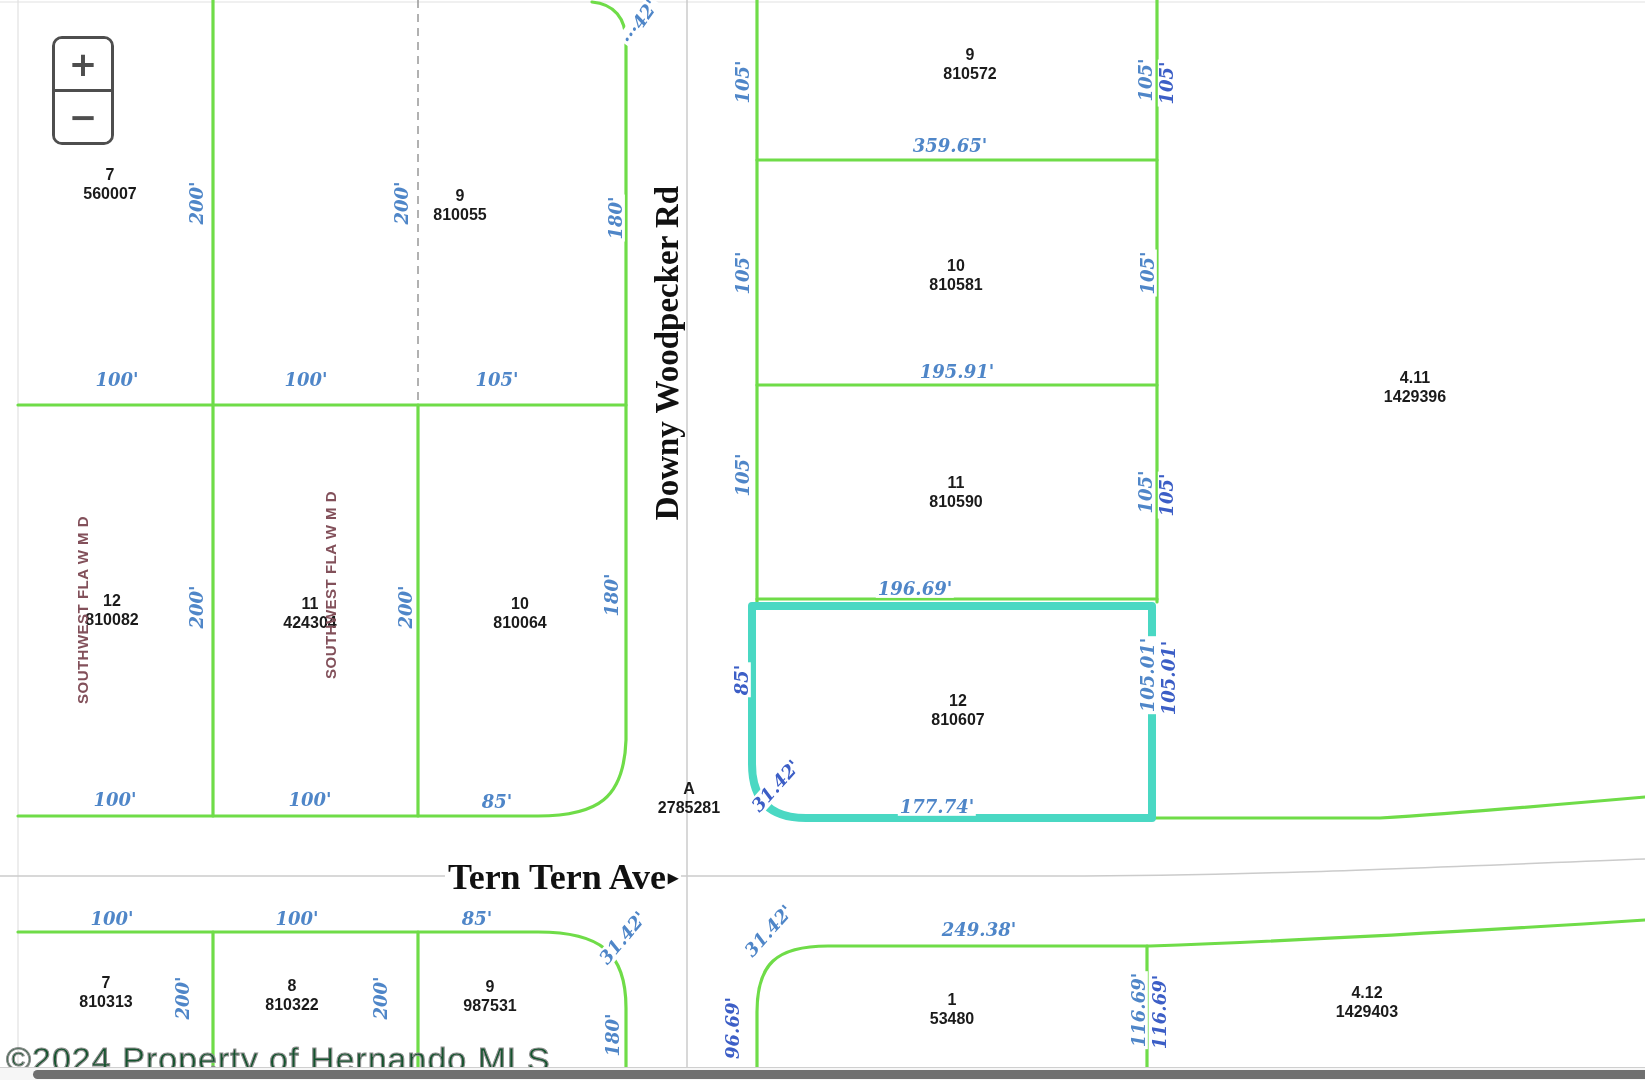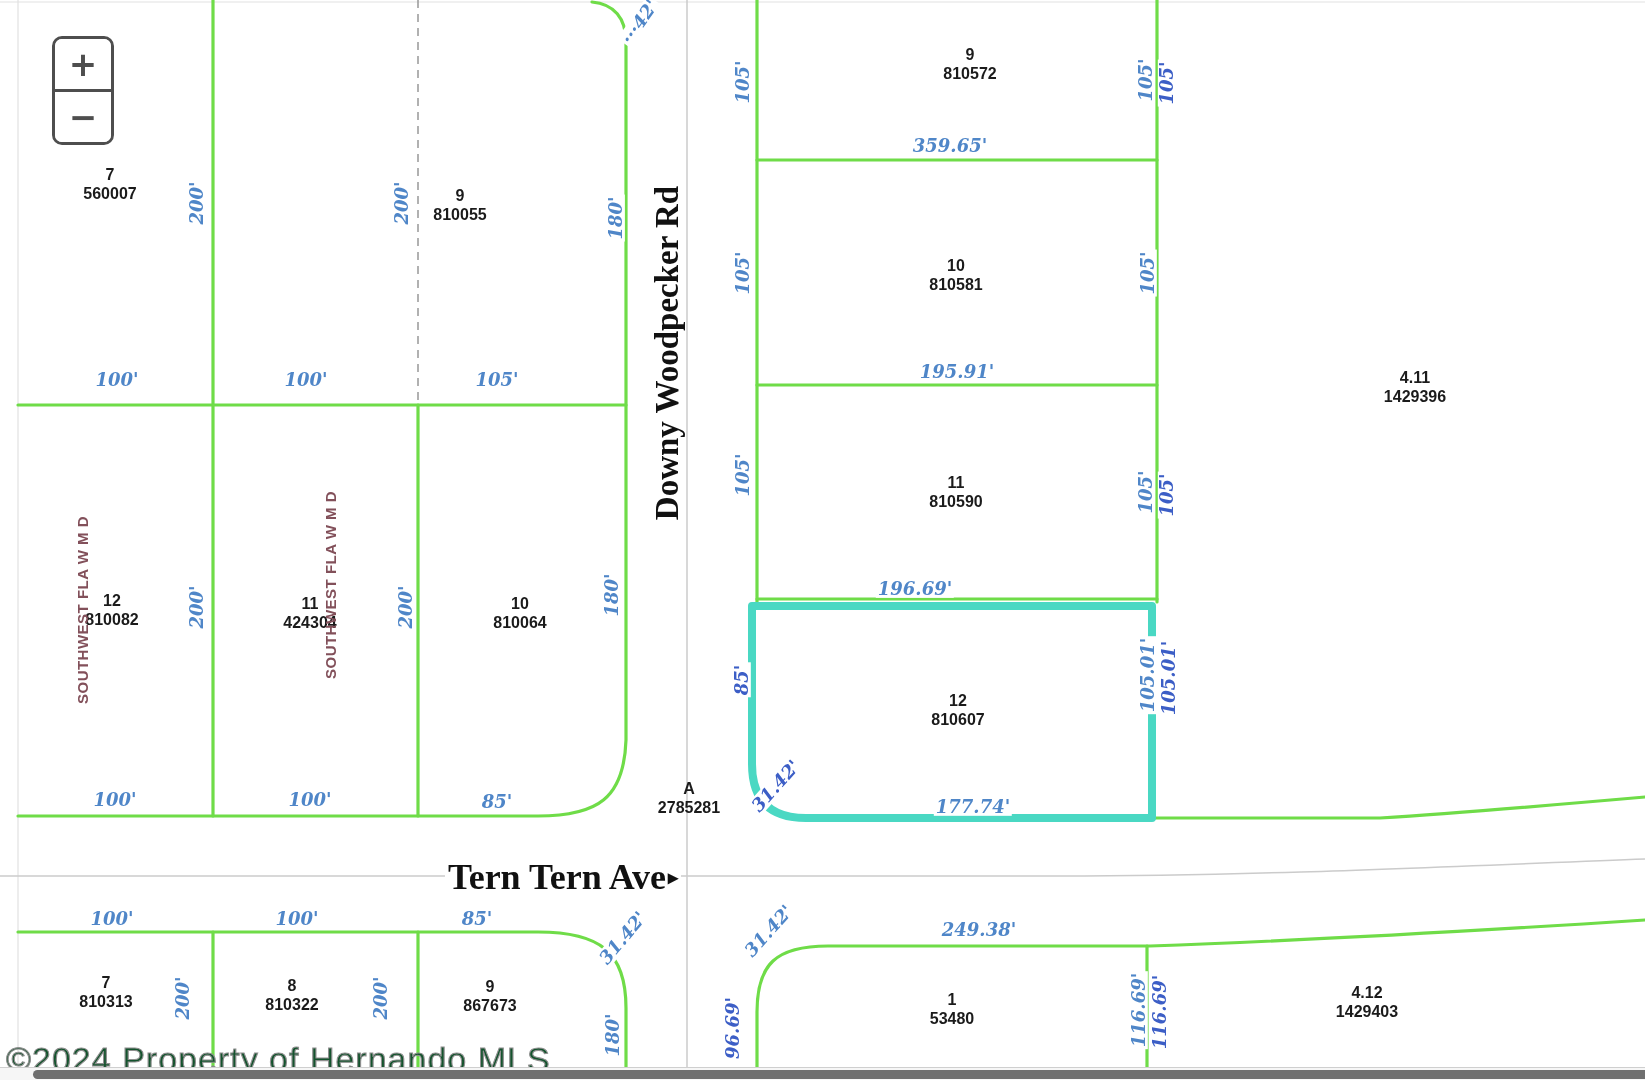--- a/index.html
+++ b/index.html
@@ -98,21 +98,21 @@
       <div class="dim t-a" style="position: absolute; left: 1146px; top: 80px; transform: translate(-50%, -50%) rotate(-90deg);">105'</div>
       <div class="dim t-b" style="position: absolute; left: 1167px; top: 83px; transform: translate(-50%, -50%) rotate(-90deg);">105'</div>
       <div class="dim t-a" style="position: absolute; left: 1148px; top: 273px; transform: translate(-50%, -50%) rotate(-90deg);">105'</div>
       <div class="dim t-a" style="position: absolute; left: 1146px; top: 492px; transform: translate(-50%, -50%) rotate(-90deg);">105'</div>
       <div class="dim t-b" style="position: absolute; left: 1167px; top: 495px; transform: translate(-50%, -50%) rotate(-90deg);">105'</div>
       <div class="dim t-a" style="position: absolute; left: 1148px; top: 675px; transform: translate(-50%, -50%) rotate(-90deg);">105.01'</div>
       <div class="dim t-b" style="position: absolute; left: 1169px; top: 678px; transform: translate(-50%, -50%) rotate(-90deg);">105.01'</div>
       <div class="dim t-a" style="position: absolute; left: 950px; top: 146px; transform: translate(-50%, -50%) rotate(0deg);">359.65'</div>
       <div class="dim t-a" style="position: absolute; left: 957px; top: 372px; transform: translate(-50%, -50%) rotate(0deg);">195.91'</div>
       <div class="dim t-a" style="position: absolute; left: 915px; top: 589px; transform: translate(-50%, -50%) rotate(0deg);">196.69'</div>
-      <div class="dim t-a" style="position: absolute; left: 973px; top: 807px; transform: translate(-50%, -50%) rotate(0deg);">177.74'</div>
+      <div class="dim t-a" style="position: absolute; left: 937px; top: 807px; transform: translate(-50%, -50%) rotate(0deg);">177.74'</div>
       <div class="dim t-a" style="position: absolute; left: 979px; top: 930px; transform: translate(-50%, -50%) rotate(0deg);">249.38'</div>
       <div class="dim t-b" style="position: absolute; left: 776px; top: 786px; transform: translate(-50%, -50%) rotate(-48deg);">31.42'</div>
       <div class="dim t-a" style="position: absolute; left: 623px; top: 938px; transform: translate(-50%, -50%) rotate(-50deg);">31.42'</div>
       <div class="dim t-a" style="position: absolute; left: 769px; top: 931px; transform: translate(-50%, -50%) rotate(-48deg);">31.42'</div>
       <div class="dim t-a" style="position: absolute; left: 112px; top: 919px; transform: translate(-50%, -50%) rotate(0deg);">100'</div>
       <div class="dim t-a" style="position: absolute; left: 297px; top: 919px; transform: translate(-50%, -50%) rotate(0deg);">100'</div>
       <div class="dim t-a" style="position: absolute; left: 477px; top: 919px; transform: translate(-50%, -50%) rotate(0deg);">85'</div>
       <div class="dim t-a" style="position: absolute; left: 183px; top: 998px; transform: translate(-50%, -50%) rotate(-90deg);">200'</div>
       <div class="dim t-a" style="position: absolute; left: 381px; top: 998px; transform: translate(-50%, -50%) rotate(-90deg);">200'</div>
       <div class="dim t-a" style="position: absolute; left: 613px; top: 1035px; transform: translate(-50%, -50%) rotate(-90deg);">180'</div>
@@ -172,21 +172,21 @@
       <div class="parcel" style="left: 106px; top: 992px;">
         <div>7</div>
         <div>810313</div>
       </div>
       <div class="parcel" style="left: 292px; top: 995px;">
         <div>8</div>
         <div>810322</div>
       </div>
       <div class="parcel" style="left: 490px; top: 996px;">
         <div>9</div>
-        <div>867673</div>
+        <div>987531</div>
       </div>
       <div class="parcel" style="left: 689px; top: 798px;">
         <div>A</div>
         <div>2785281</div>
       </div>
     </div>
   <div id="districts">
       <div class="district" style="position: absolute; left: 82px; top: 610px; transform: translate(-50%, -50%) rotate(-90deg);">SOUTHWEST FLA W M D</div>
       <div class="district" style="position: absolute; left: 330px; top: 585px; transform: translate(-50%, -50%) rotate(-90deg);">SOUTHWEST FLA W M D</div>
     </div>

